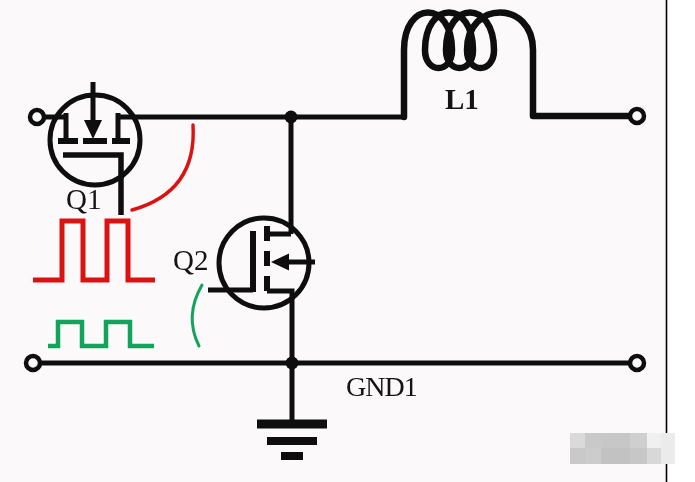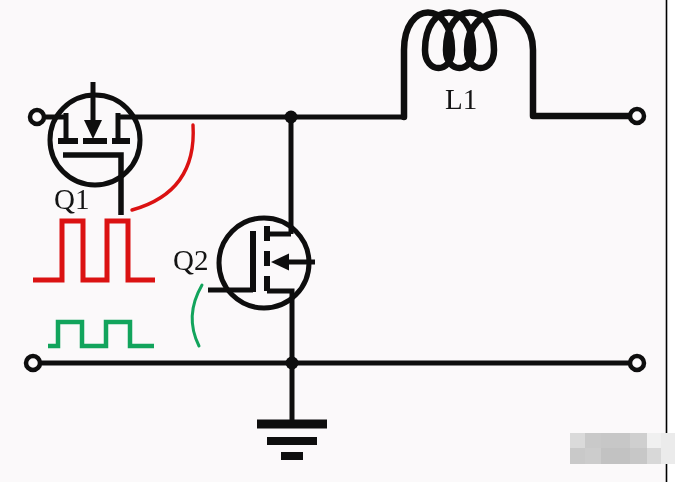--- a/index.html
+++ b/index.html
@@ -1,23 +1,23 @@
 <!DOCTYPE html>
 <html><head>
 <meta charset="utf-8">
 <style>
   html,body{margin:0;padding:0;background:#ffffff;}
   .canvas{position:relative;width:695px;height:482px;background:#ffffff;overflow:hidden;
           font-family:"Liberation Serif","DejaVu Serif",serif;}
   .canvas svg{position:absolute;left:0;top:0;}
   .lbl{position:absolute;color:#141414;line-height:1;white-space:nowrap;
        font-family:"Liberation Serif","DejaVu Serif",serif;}
-  #lbl-q1{left:54px;top:185px;font-size:29px;}
+  #lbl-q1{left:66px;top:185px;font-size:29px;}
   #lbl-q2{left:173px;top:246px;font-size:29px;}
-  #lbl-l1{left:445px;top:85px;font-size:29px;}
+  #lbl-l1{left:445px;top:85px;font-size:29px;font-weight:bold;}
   #lbl-gnd1{left:346px;top:373px;font-size:28px;letter-spacing:-1px;}
   .border-line{stroke:#000000;stroke-width:1.6;}
   .term{stroke-width:4.5;}
   .arr,.dot{stroke:none;}
 </style>
 </head>
 <body>
 
 <div class="canvas">
 
@@ -98,13 +98,14 @@
       <rect x="601" y="448" width="29" height="16" fill="#c2c2c2"></rect>
       <rect x="630" y="448" width="17" height="16" fill="#c7c7c7"></rect>
       <rect x="647" y="448" width="14" height="16" fill="#d8d8d8"></rect>
       <rect x="661" y="448" width="14" height="16" fill="#ebebeb"></rect>
     </g>
   </svg>
 
   <div class="lbl" id="lbl-q1">Q1</div>
   <div class="lbl" id="lbl-q2">Q2</div>
   <div class="lbl" id="lbl-l1">L1</div>
+  <div class="lbl" id="lbl-gnd1">GND1</div>
 </div>
 
 </body></html>

